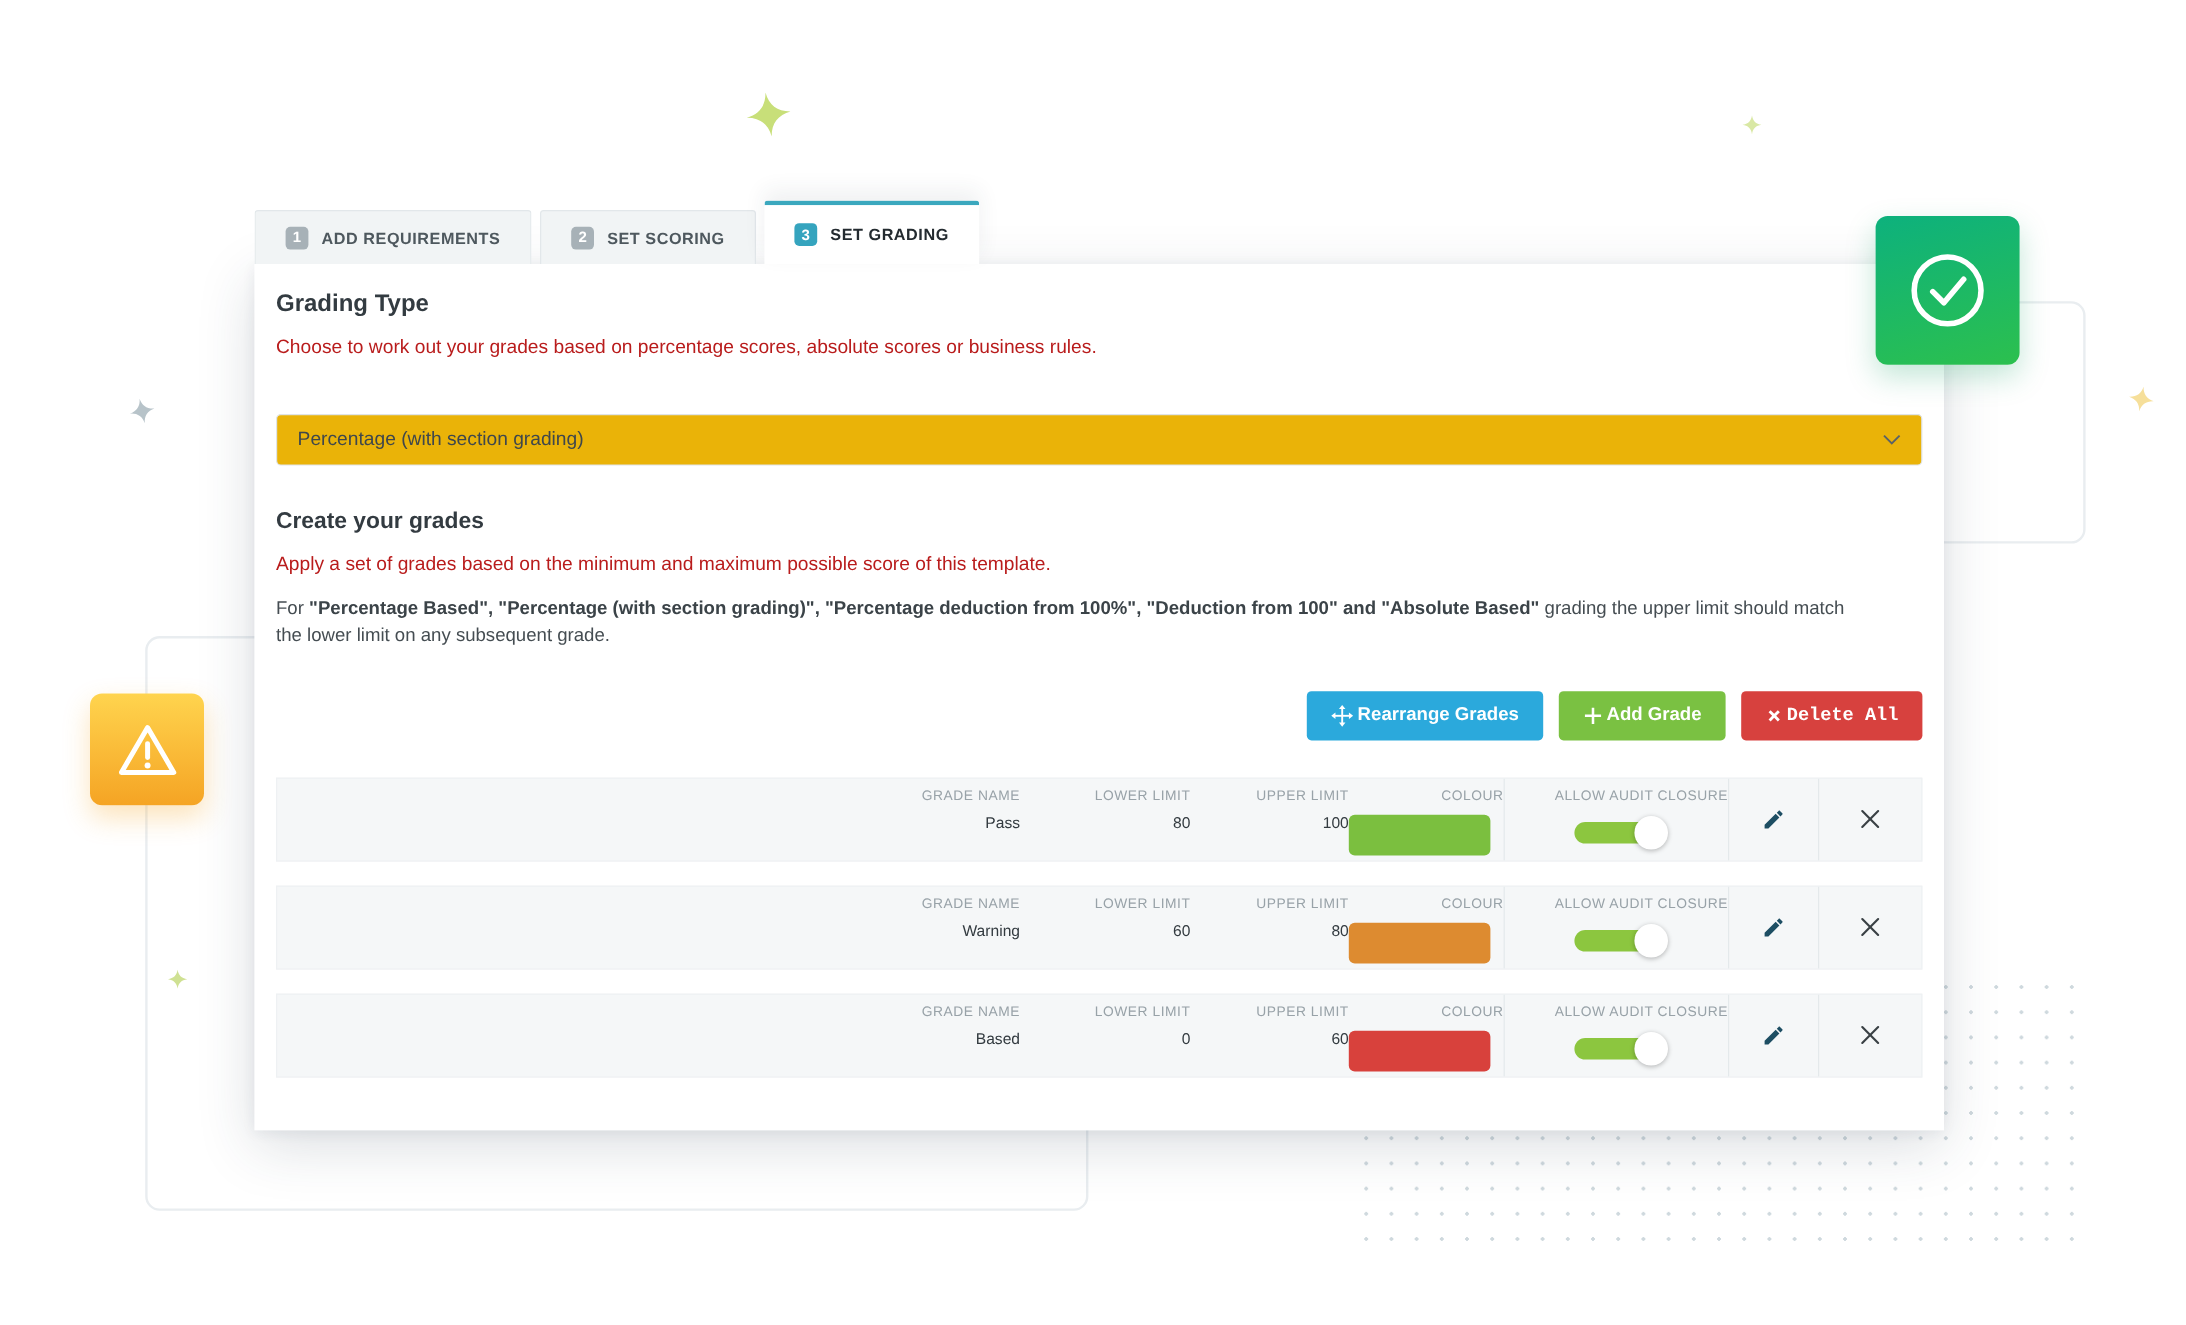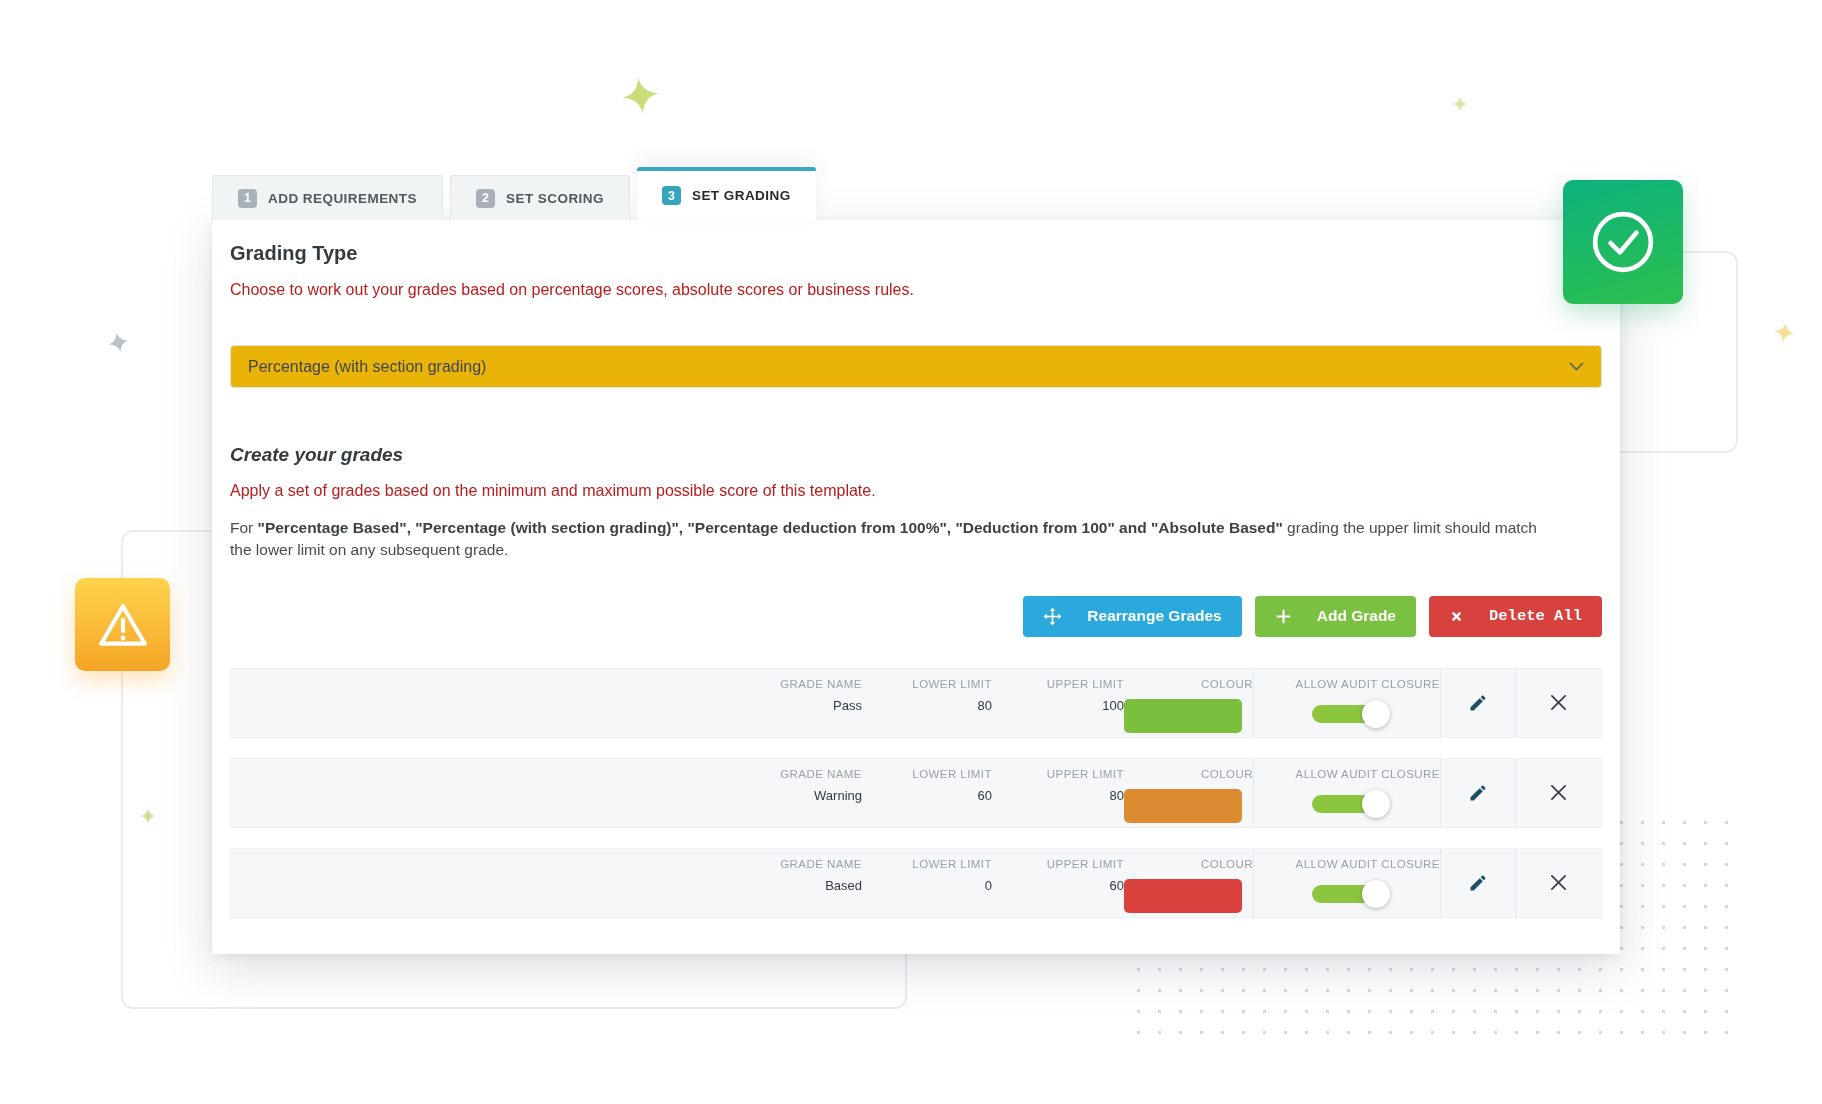--- a/index.html
+++ b/index.html
@@ -33,46 +33,46 @@
        margin-right:7px;font-size:13.5px;font-weight:700;letter-spacing:.45px;color:#4E585E;cursor:pointer;}
   .tab .num{width:19px;height:19px;border-radius:4px;background:#A7B1B7;color:#fff;font-size:12.5px;
        font-weight:700;display:flex;align-items:center;justify-content:center;letter-spacing:0;}
   .tab.active{background:#fff;height:53px;border:none;border-top:4px solid #3BA8BE;color:#242B30;
        box-shadow:0 -8px 18px rgba(45,60,75,.07);}
   .tab.active .num{background:#35A4BE;}
   .card-body{background:#fff;padding:22px 18px 36px;box-sizing:border-box;min-height:722px;
        box-shadow:0 14px 45px rgba(44,62,80,.17),0 2px 10px rgba(44,62,80,.07);}
 
   .h-title{font-size:20px;font-weight:700;color:#333B41;margin:0;}
-  .h-title.second{margin-top:56px;font-size:19px;font-style:italic;}
+  .h-title.second{margin-top:36px;font-size:19px;}
   .desc{margin-top:16px;font-size:16px;color:#b91c1c;}
   .note{margin-top:17px;font-size:15.5px;color:#454D52;line-height:1.45;width:1330px;}
   .note b{color:#3B4348;}
 
   .select{margin-top:46px;height:41px;background:#eab308;border:1px solid #DFE4E7;border-radius:4px;
        display:flex;align-items:center;justify-content:space-between;padding:0 17px;font-size:16px;
        color:#3F474C;cursor:pointer;}
 
   .toolbar{margin-top:34px;display:flex;justify-content:flex-end;gap:13px;}
   .btn{height:41px;border:none;border-radius:4px;color:#fff;font-weight:700;font-size:15.5px;
-       font-family:"Liberation Sans",sans-serif;display:flex;align-items:center;gap:25px;
+       font-family:"Liberation Sans",sans-serif;display:flex;align-items:center;gap:3px;
        padding:0 20px;cursor:pointer;}
   .btn.blue{background:#2BA9DC;}
   .btn.green{background:#7AC142;}
   .btn.red{background:#D7413E;font-family:Liberation Mono, monospace;}
 
   .grade-row{margin-top:20px;background:#F5F7F8;border:1px solid #EEF1F3;height:70px;box-sizing:border-box;
        display:flex;}
   .grade-row.first{margin-top:31px;}
   .cell{box-sizing:border-box;padding-top:9px;text-align:right;}
   .col-label{font-size:11.5px;color:#98A2A8;letter-spacing:.45px;}
   .val{margin-top:8px;font-size:13px;color:#333B40;}
   .c-name{flex:1;padding-left:10px;}
   .c-name .val{padding-left:5px;}
-  .c-lower{width:130px;}
+  .c-lower{width:130px;margin-left:12px;}
   .c-lower .val{padding-left:7px;}
   .c-upper{width:132px;}
   .c-upper .val{padding-left:9px;}
   .c-colour{width:130px;border-right:1px solid #E4E9EB;}
   .swatch{margin-top:9px;width:118px;height:34px;border-radius:5px;cursor:pointer;}
   .c-audit{width:187px;border-right:1px solid #E4E9EB;padding-left:17px;}
   .toggle-wrap{display:flex;justify-content:center;margin-top:15px;padding-right:14px;}
   .toggle{position:relative;width:74px;height:18px;border-radius:9px;background:#8CC63F;cursor:pointer;}
   .toggle .knob{position:absolute;right:-4px;top:-5px;width:28px;height:28px;border-radius:50%;
        background:#fff;box-shadow:0 1px 4px rgba(0,0,0,.28);}

